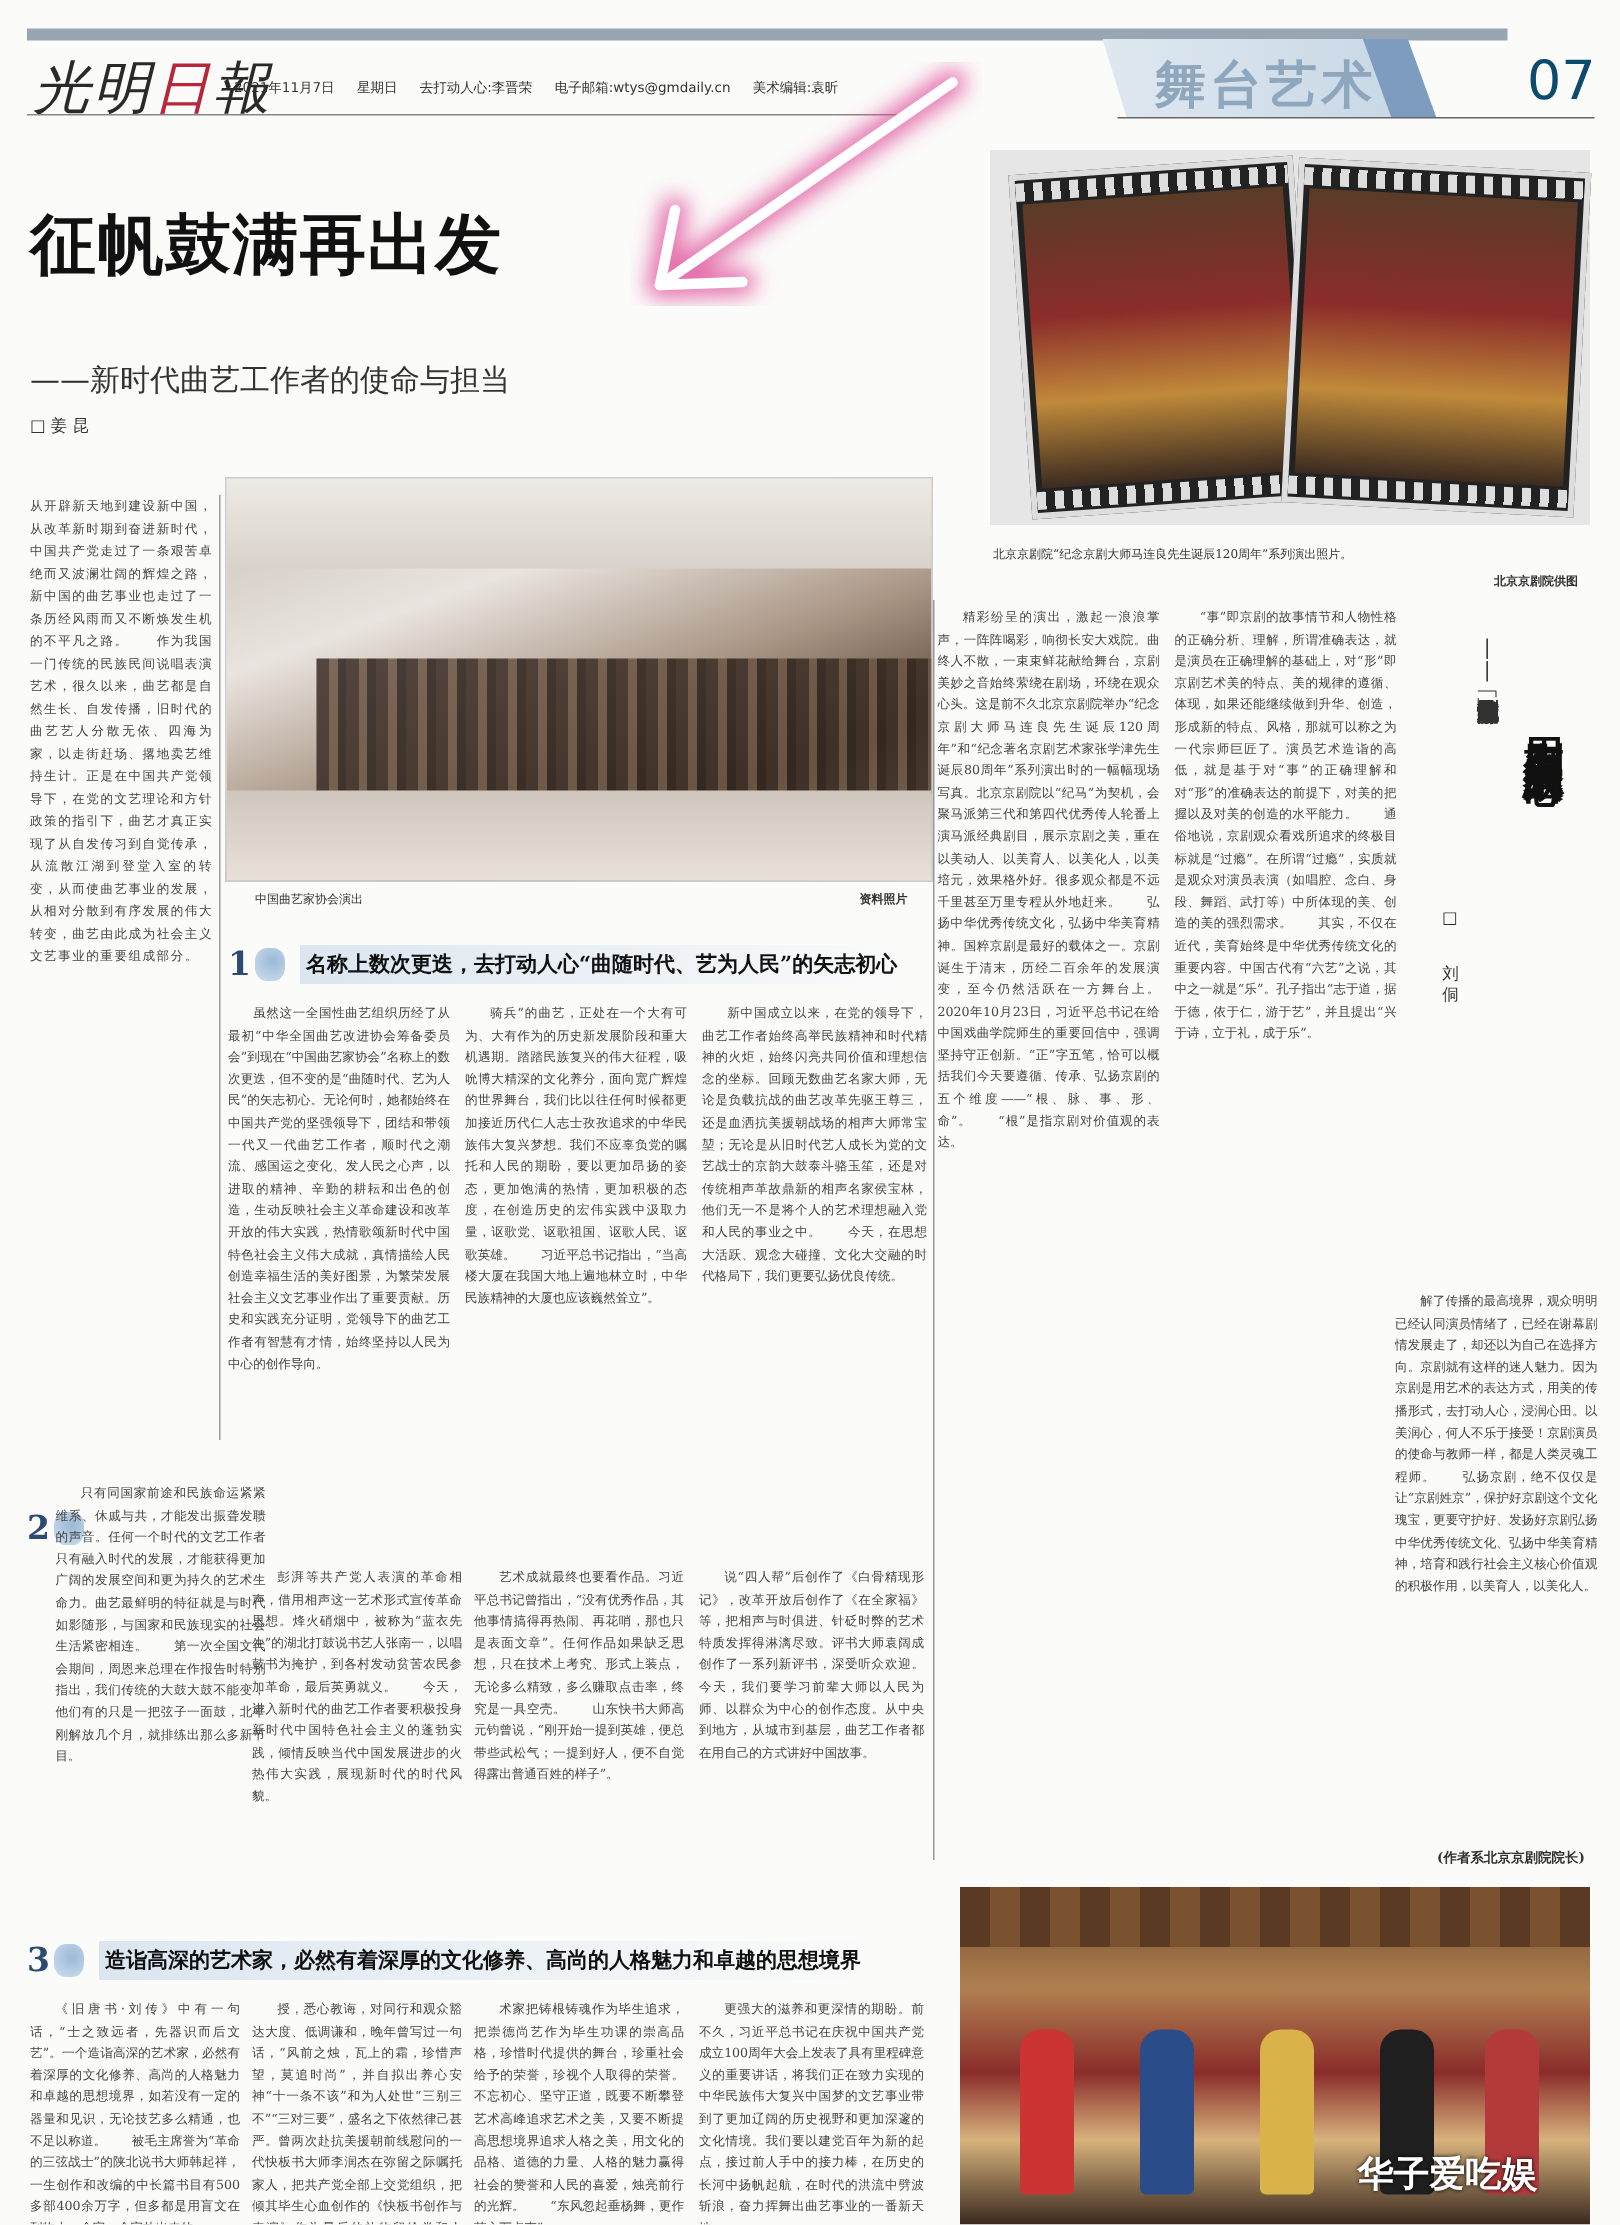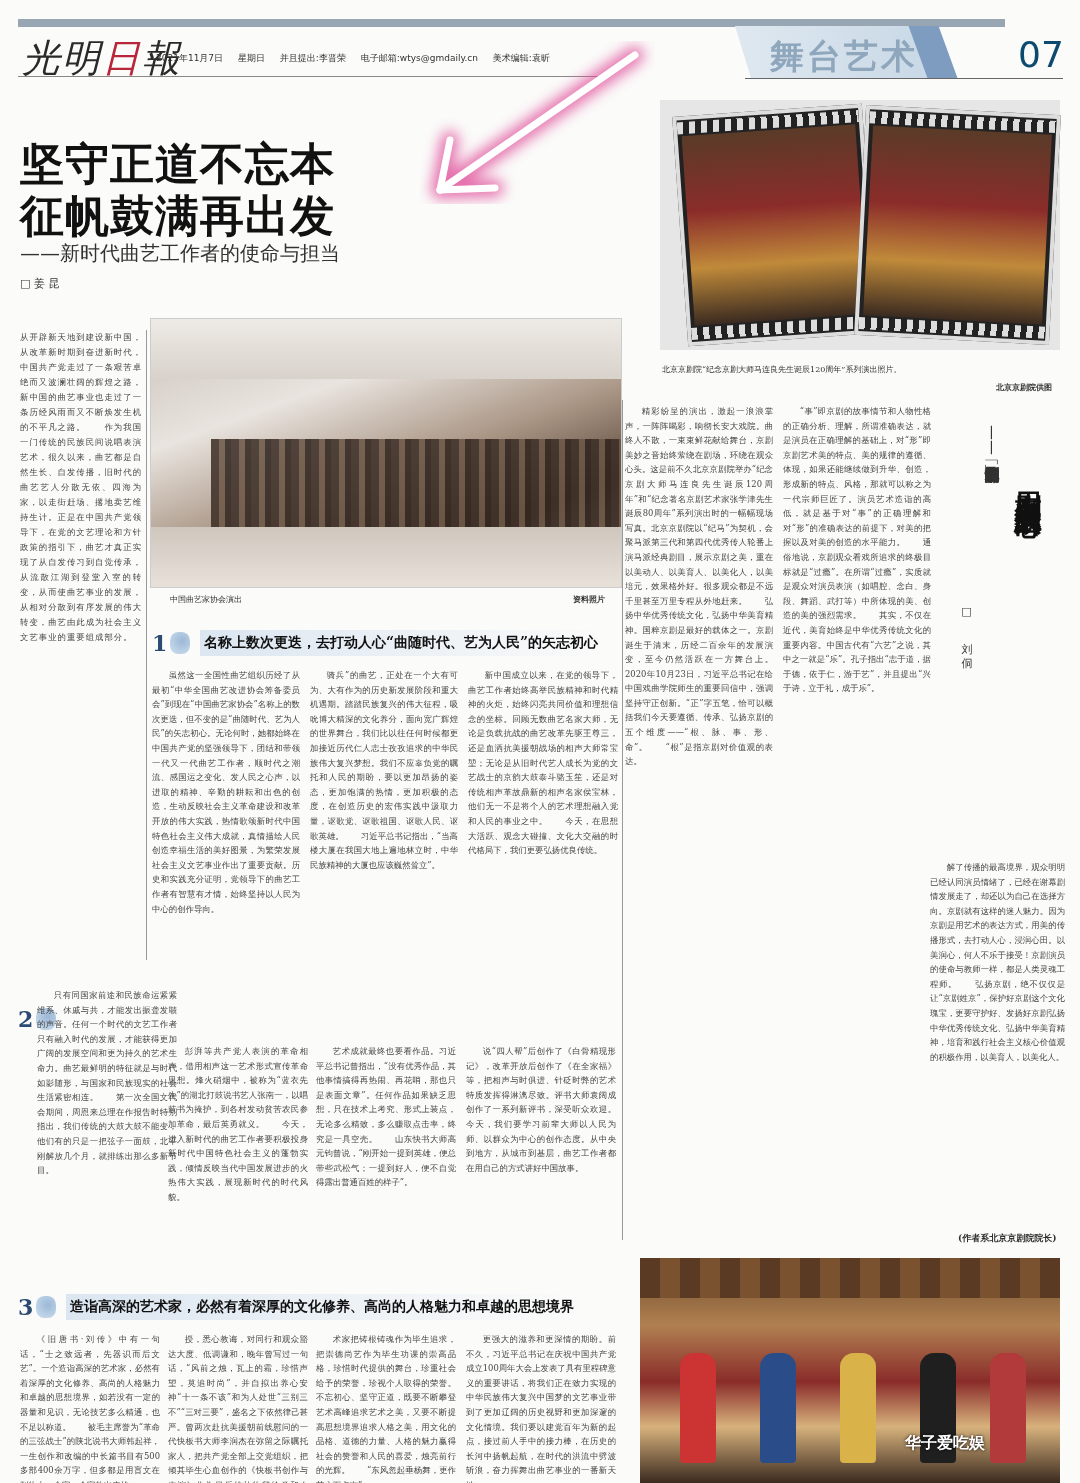--- a/index.html
+++ b/index.html
@@ -44,35 +44,35 @@
   .sec-dot{width:20px;height:22px;background:radial-gradient(circle at 60% 40%,#9bb8d6,#cfe0ef);border-radius:40%;margin-left:-8px;margin-right:10px;}
   .sec-title{font-family:"DejaVu Serif",serif;font-weight:bold;font-size:14px;color:#111;padding:4px 10px 4px 4px;background:linear-gradient(90deg,#dbe6f1,rgba(255,255,255,0));}
 
   .vert-title{position:absolute;left:1010px;top:470px;writing-mode:vertical-rl;font-family:"DejaVu Serif",serif;font-weight:bold;font-size:27px;color:#111;letter-spacing:2px;}
   .vert-sub{position:absolute;left:982px;top:425px;writing-mode:vertical-rl;font-family:"DejaVu Sans",sans-serif;font-size:15px;color:#333;}
   .vert-by{position:absolute;left:958px;top:605px;writing-mode:vertical-rl;font-size:11px;color:#333;letter-spacing:6px;}
 
   .photo3{position:absolute;left:640px;top:1258px;width:420px;height:225px;background:linear-gradient(180deg,#6d4a2b,#b08050 30%,#8a2c2a 55%,#d7b27c 75%,#3b2a1f);}
   .photo3 .stage{position:absolute;left:0;right:0;top:0;height:40px;background:repeating-linear-gradient(90deg,#5a3a22 0 20px,#7a5230 20px 40px);}
   .photo3 .fig{position:absolute;bottom:20px;width:36px;height:110px;border-radius:14px 14px 4px 4px;}
-  .watermark{position:absolute;left:905px;top:1433px;font-family:"DejaVu Sans",sans-serif;font-weight:bold;font-size:16px;color:#fff;text-shadow:0 0 3px #000;}
+  .watermark{position:absolute;left:905px;top:1433px;font-family:"DejaVu Sans",sans-serif;font-weight:bold;font-size:24px;color:#fff;text-shadow:0 0 3px #000;}
   .vline{position:absolute;background:#999;width:1px;}
 </style>
 </head>
 <body>
 
 <div class="topbar"></div>
 <div class="masthead">
   <div class="logo">
     <span>光明</span><span class="red">日</span><span>報</span>
   </div>
   <div class="meta">
     <span>2021年11月7日</span>
     <span>星期日</span>
-    <span>并且提出:李晋荣</span>
+    <span>去打动人心:李晋荣</span>
     <span>电子邮箱:wtys@gmdaily.cn</span>
     <span>美术编辑:袁昕</span>
   </div>
 </div>
 <div class="hline"></div>
 <div class="section-banner"></div>
 <div class="stripe"></div>
 <div class="section-title">舞台艺术</div>
 <div class="pageno">07</div>
 <div class="hline2"></div>
@@ -89,21 +89,20 @@
       <path d="M20 150 L75 148"></path>
   </g>
   <g stroke="#ffffff" stroke-width="7" fill="none" stroke-linecap="round">
     <path d="M215 15 L20 150"></path>
       <path d="M20 150 L30 100"></path>
       <path d="M20 150 L75 148"></path>
   </g>
 </svg>
 
 <div class="headline">
-  <div>坚守正道不忘本</div>
   <div>征帆鼓满再出发</div>
 </div>
 <div class="subhead">——新时代曲艺工作者的使命与担当</div>
 <div class="byline">□ 姜 昆</div>
 
 <div class="narrow">从开辟新天地到建设新中国，从改革新时期到奋进新时代，中国共产党走过了一条艰苦卓绝而又波澜壮阔的辉煌之路，新中国的曲艺事业也走过了一条历经风雨而又不断焕发生机的不平凡之路。　　作为我国一门传统的民族民间说唱表演艺术，很久以来，曲艺都是自然生长、自发传播，旧时代的曲艺艺人分散无依、四海为家，以走街赶场、撂地卖艺维持生计。正是在中国共产党领导下，在党的文艺理论和方针政策的指引下，曲艺才真正实现了从自发传习到自觉传承，从流散江湖到登堂入室的转变，从而使曲艺事业的发展，从相对分散到有序发展的伟大转变，曲艺由此成为社会主义文艺事业的重要组成部分。</div>
 <div class="vline" style="left:146px;top:330px;height:630px;"></div>
 
 <div class="photo1">
   <div class="ceil"></div>

